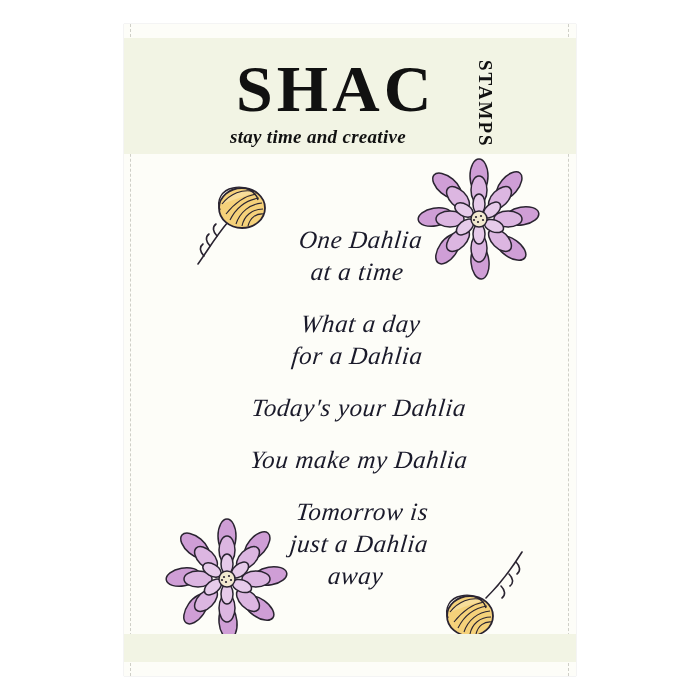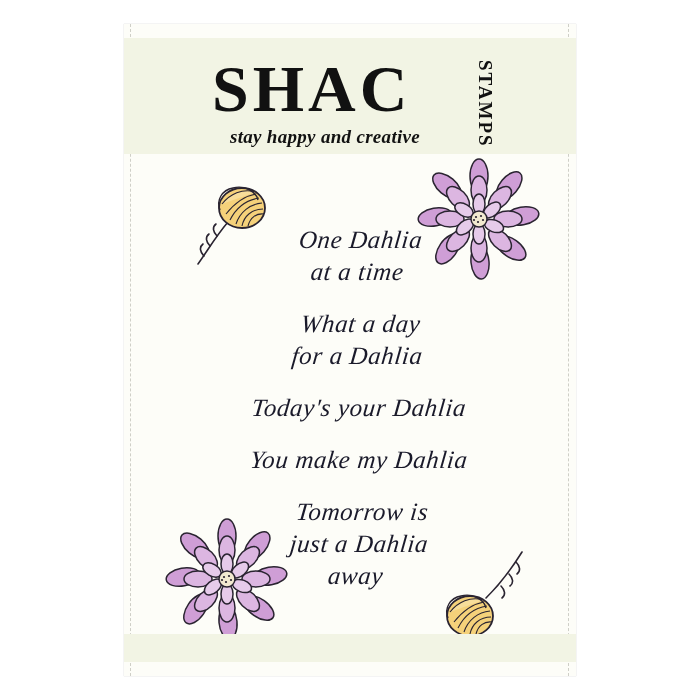--- a/index.html
+++ b/index.html
@@ -57,21 +57,21 @@
   }
 
   .brand-inner {
     position: relative;
     width: 100%;
     height: 100%;
   }
 
   .brand-word {
     position: absolute;
-    left: 88px;
+    left: 112px;
     top: 18px;
     font-family: "Liberation Serif", serif;
     font-weight: bold;
     font-size: 66px;
     letter-spacing: 4px;
     color: #111111;
     line-height: 1;
   }
 
   .brand-vertical {
@@ -146,21 +146,21 @@
 
   <div class="stamp-sheet">
 
     <div class="sheet-edge"></div>
     <div class="sheet-edge right"></div>
 
     <div class="brand-band">
       <div class="brand-inner">
         <div class="brand-word">SHAC</div>
         <div class="brand-vertical">STAMPS</div>
-        <div class="brand-tagline">stay happy and creative</div>
+        <div class="brand-tagline">stay time and creative</div>
       </div>
     </div>
 
     <div class="art bud-top-left">
       <svg width="110" height="110" viewBox="0 0 110 110" aria-hidden="true">
         <g fill="none" stroke="#2a2431" stroke-width="1.6" stroke-linecap="round">
           <path d="M12 100 C22 86 30 72 42 58"></path>
           <path d="M18 92 C14 88 13 83 17 80"></path>
           <path d="M24 82 C20 78 19 73 23 70"></path>
           <path d="M31 72 C27 68 26 63 30 60"></path>

